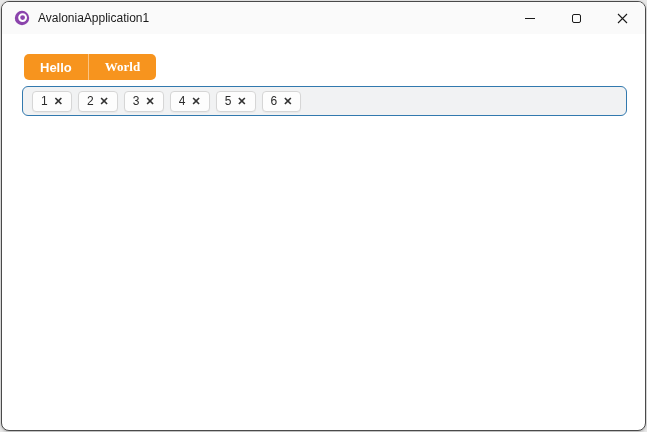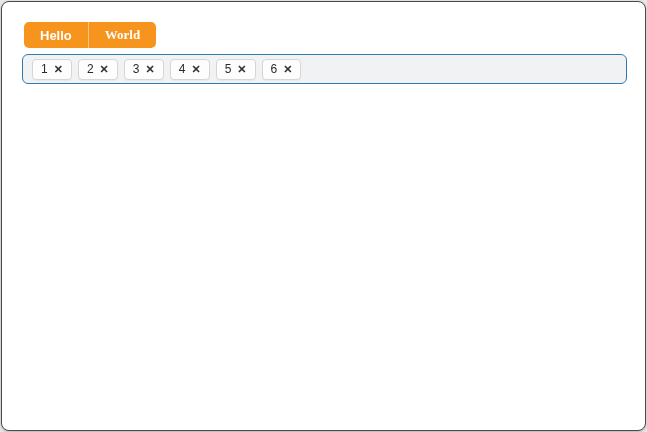--- a/index.html
+++ b/index.html
@@ -96,20 +96,41 @@
     font-weight: bold;
     color: #333333;
     line-height: 1;
   }
 </style>
 </head>
 <body>
 
 <div class="window">
 
+  <div class="titlebar">
+    <svg class="app-icon" viewBox="0 0 16 16">
+      <circle cx="8" cy="8" r="7.2" fill="#8b44ac"></circle>
+      <circle cx="8.6" cy="7.6" r="3.4" fill="none" stroke="#ffffff" stroke-width="2"></circle>
+      <path d="M1.2 10.5 L5 10.5 L5 14 Z" fill="#8b44ac"></path>
+    </svg>
+    <span class="title-text">AvaloniaApplication1</span>
+    <div class="titlebar-spacer"></div>
+
+    <div class="caption-btn" title="Minimize">
+      <div class="glyph-min"></div>
+    </div>
+    <div class="caption-btn" title="Maximize">
+      <div class="glyph-max"></div>
+    </div>
+    <div class="caption-btn" title="Close">
+      <svg width="11" height="11" viewBox="0 0 11 11">
+        <path d="M1 1 L10 10 M10 1 L1 10" stroke="#1a1a1a" stroke-width="1.1" fill="none"></path>
+      </svg>
+    </div>
+  </div>
 
   <div class="content">
 
     <div class="tab-strip">
       <div class="tab-item">Hello</div>
       <div class="tab-item">World</div>
     </div>
 
     <div class="chip-box">
       <div class="chip">

